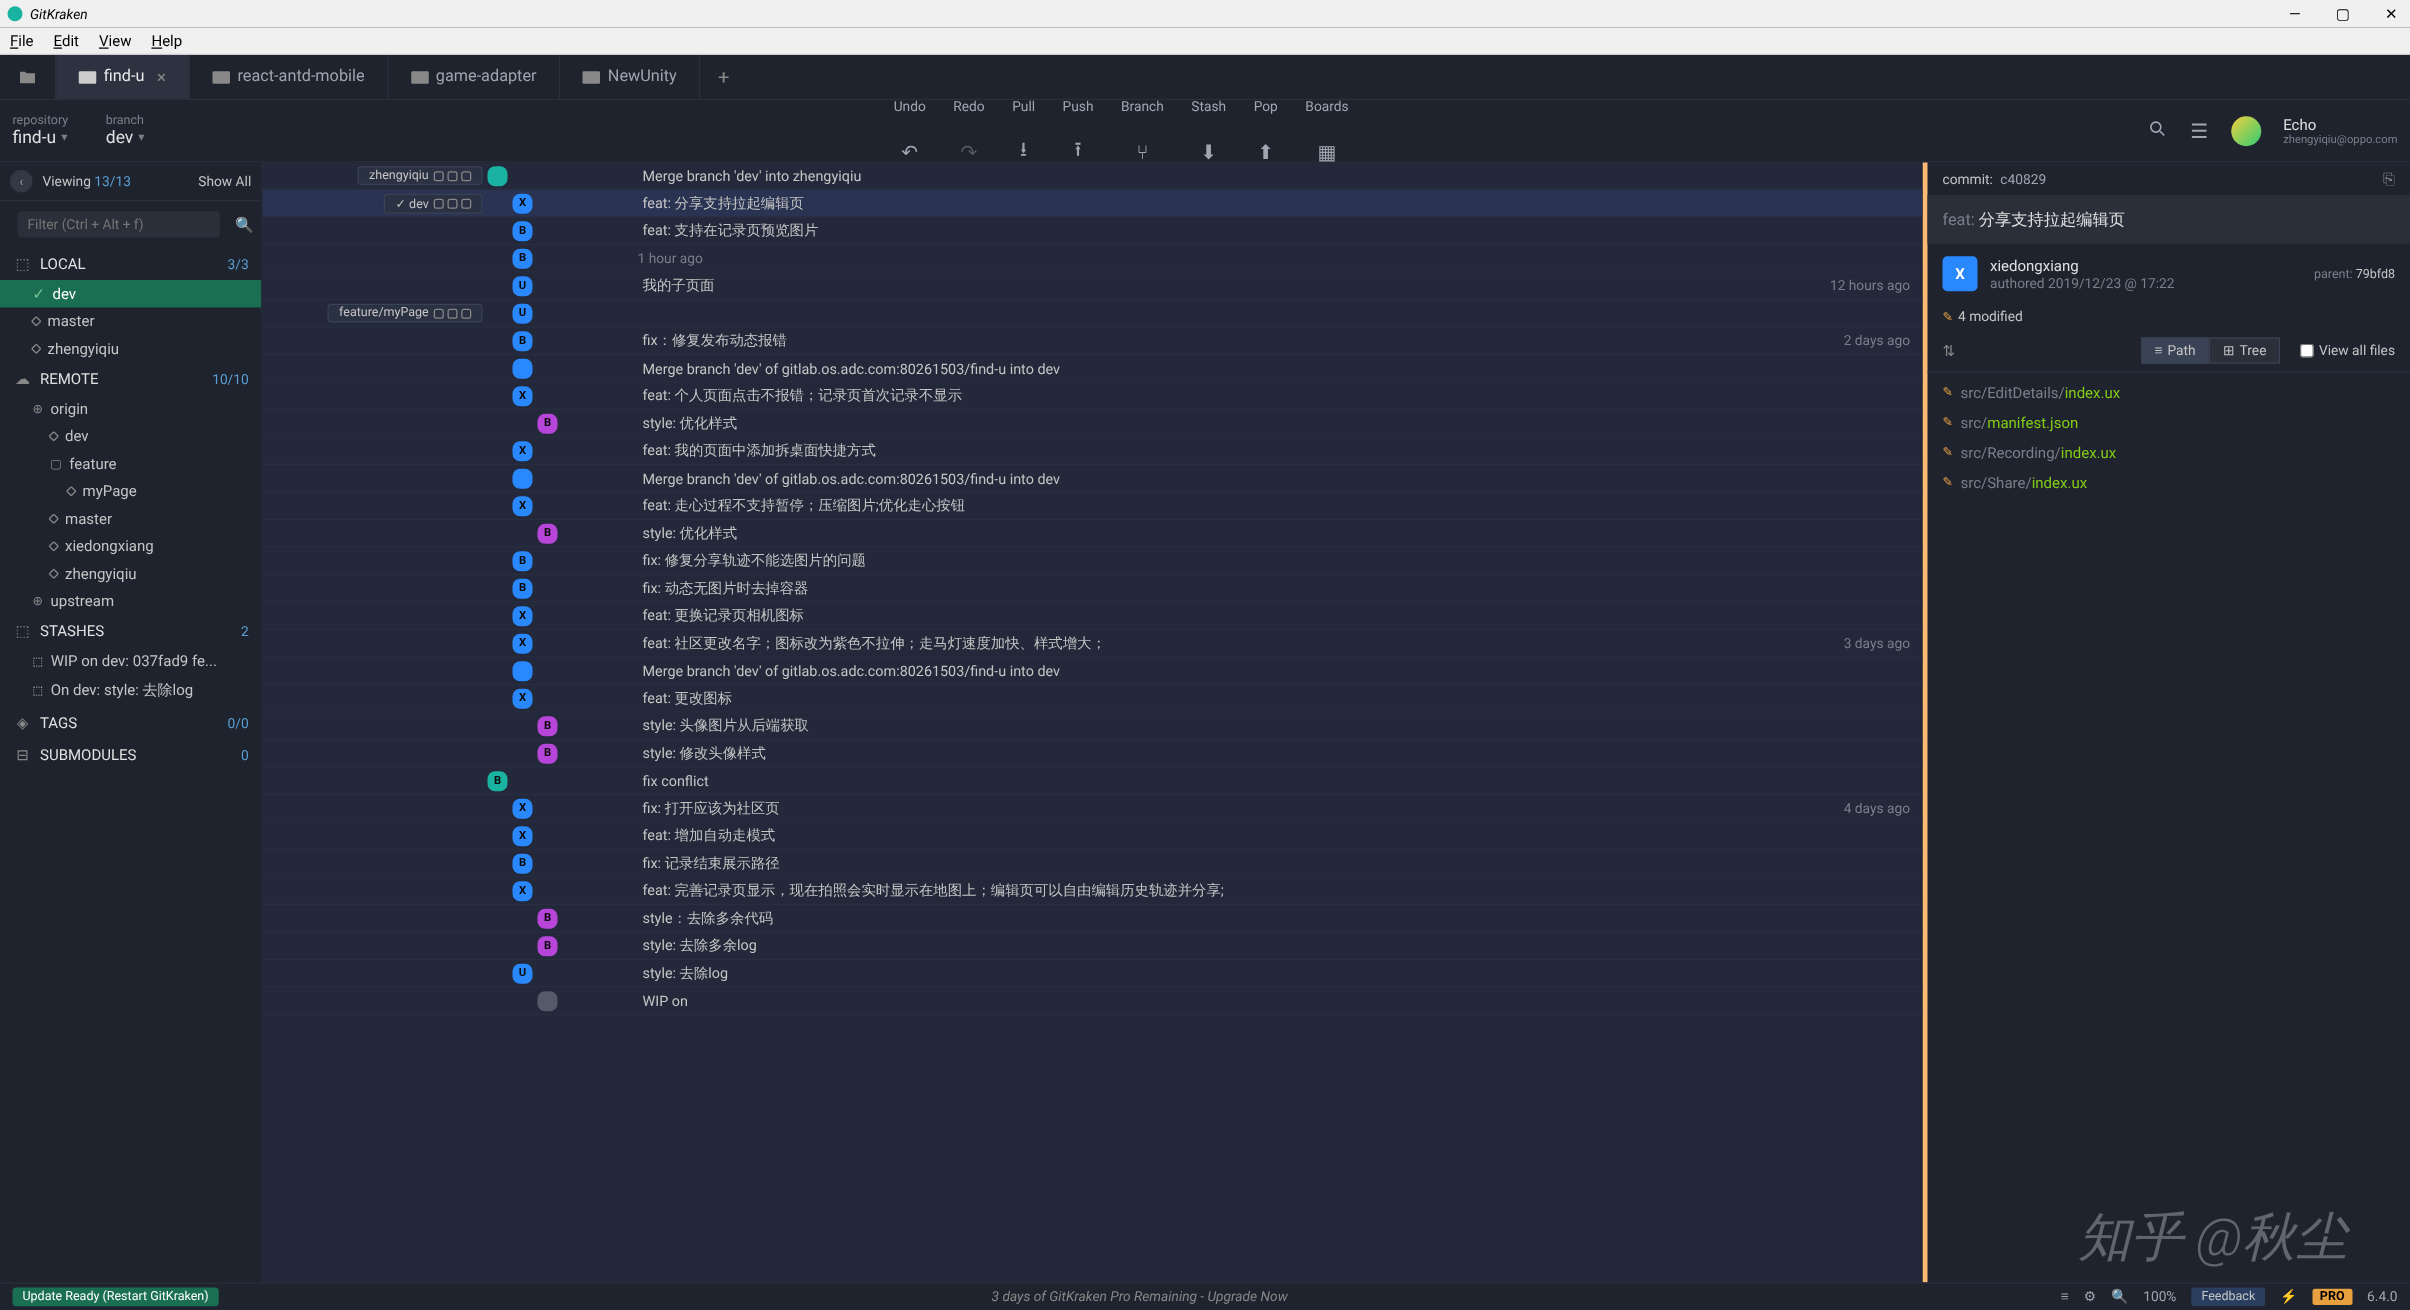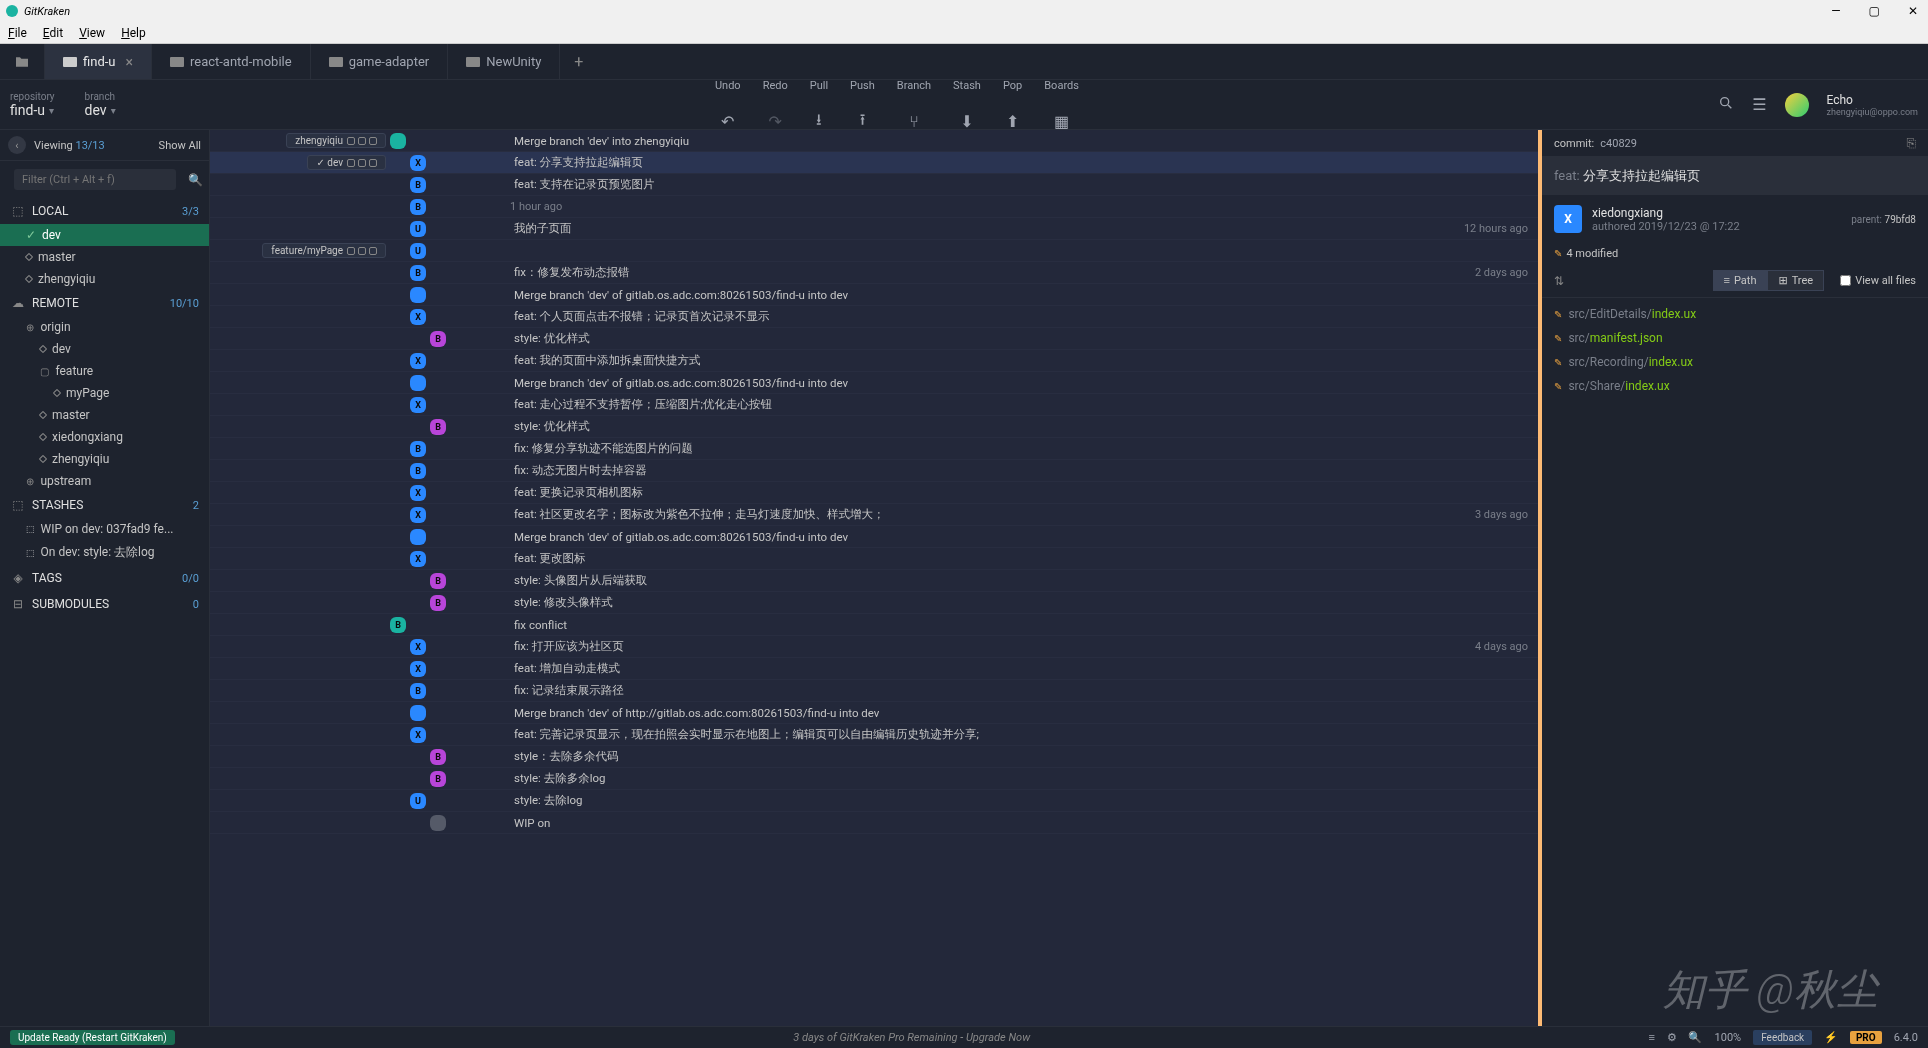--- a/index.html
+++ b/index.html
@@ -620,30 +620,20 @@
           <div class="commit-node node-blue" style="left: 20px;">B</div>
         </div>
         <div class="commit-msg">fix: 记录结束展示路径</div>
       </div>
       <div class="commit-row">
         <div class="branch-label-col"></div>
         <div class="graph-col">
           <div class="graph-line teal" style="left: 8px;"></div>
           <div class="graph-line" style="left: 28px;"></div>
           <div class="graph-line purple" style="left: 48px;"></div>
-          <div class="commit-node node-blue" style="left: 20px;"></div>
-        </div>
-        <div class="commit-msg">Merge branch 'dev' of http://gitlab.os.adc.com:80261503/find-u into dev</div>
-      </div>
-      <div class="commit-row">
-        <div class="branch-label-col"></div>
-        <div class="graph-col">
-          <div class="graph-line teal" style="left: 8px;"></div>
-          <div class="graph-line" style="left: 28px;"></div>
-          <div class="graph-line purple" style="left: 48px;"></div>
           <div class="commit-node node-blue" style="left: 20px;">X</div>
         </div>
         <div class="commit-msg">feat: 完善记录页显示，现在拍照会实时显示在地图上；编辑页可以自由编辑历史轨迹并分享;</div>
       </div>
       <div class="commit-row">
         <div class="branch-label-col"></div>
         <div class="graph-col">
           <div class="graph-line teal" style="left: 8px;"></div>
           <div class="graph-line" style="left: 28px;"></div>
           <div class="graph-line purple" style="left: 48px;"></div>

